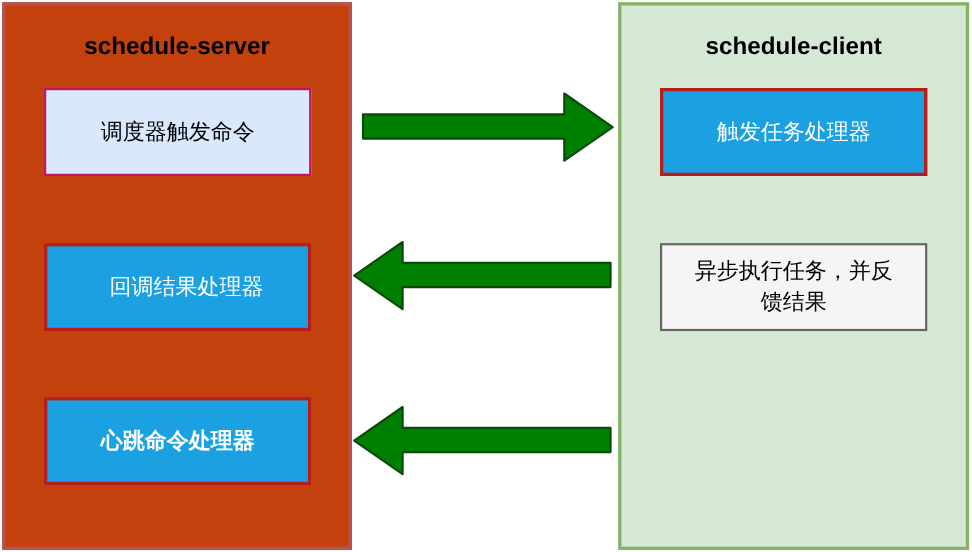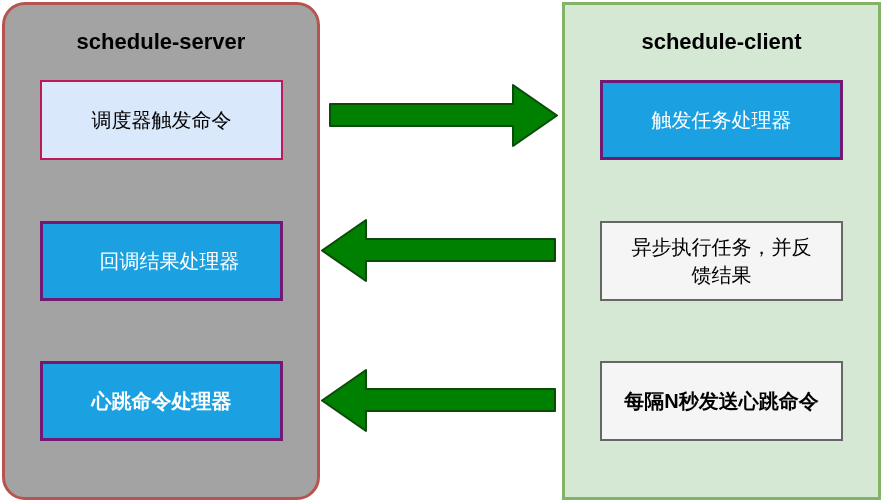--- a/index.html
+++ b/index.html
@@ -17,23 +17,22 @@
   .panel {
     position: absolute;
     top: 2px;
     height: 492px;
     border: 3px solid;
     box-sizing: content-box;
   }
   .panel-server {
     left: 2px;
     width: 312px;
-    background: #a3a3a3;
+    background: #c2410c;
     border-color: #b85450;
-    border-radius: 23px;
   }
   .panel-client {
     left: 562px;
     width: 313px;
     background: #d5e8d4;
     border-color: #82b366;
   }
   .panel-title {
     position: absolute;
     top: 24px;
@@ -60,21 +59,21 @@
   .row-1 { top: 75px; }
   .row-2 { top: 216px; padding-left: 16px; }
   .row-3 { top: 356px; font-weight: bold; }
   .node-lightblue {
     background: #dae8fc;
     border: 2px solid #be185d;
     color: #000000;
   }
   .node-blue {
     background: #1ba1e2;
-    border: 3px solid #701a75;
+    border: 3px solid #b91c1c;
     color: #ffffff;
   }
   .node-gray {
     background: #f5f5f5;
     border: 2px solid #666666;
     color: #000000;
     padding: 0 22px;
     align-items: center;
   }
   .arrow-svg {
@@ -102,23 +101,20 @@
 </div>
 
 <div class="panel panel-client">
   <div class="panel-title">schedule-client</div>
   <div class="node node-blue row-1">
     <span>触发任务处理器</span>
   </div>
   <div class="node node-gray row-2">
     <span>异步执行任务，并反馈结果</span>
   </div>
-  <div class="node node-gray row-3">
-    <span>每隔N秒发送心跳命令</span>
-  </div>
 </div>
 
 <svg id="arrow-right-1" class="arrow-svg" width="230" height="64" viewBox="0 0 230 64">
   <polygon points="1,20 184,20 184,1 228,31.5 184,62 184,42 1,42" fill="#008000" stroke="#0b4a0b" stroke-width="2" stroke-linejoin="round"></polygon>
 </svg>
 
 <svg id="arrow-left-2" class="arrow-svg" width="236" height="64" viewBox="0 0 236 64">
   <polygon points="234,20 45,20 45,1 1,31.5 45,62 45,42 234,42" fill="#008000" stroke="#0b4a0b" stroke-width="2" stroke-linejoin="round"></polygon>
 </svg>
 

